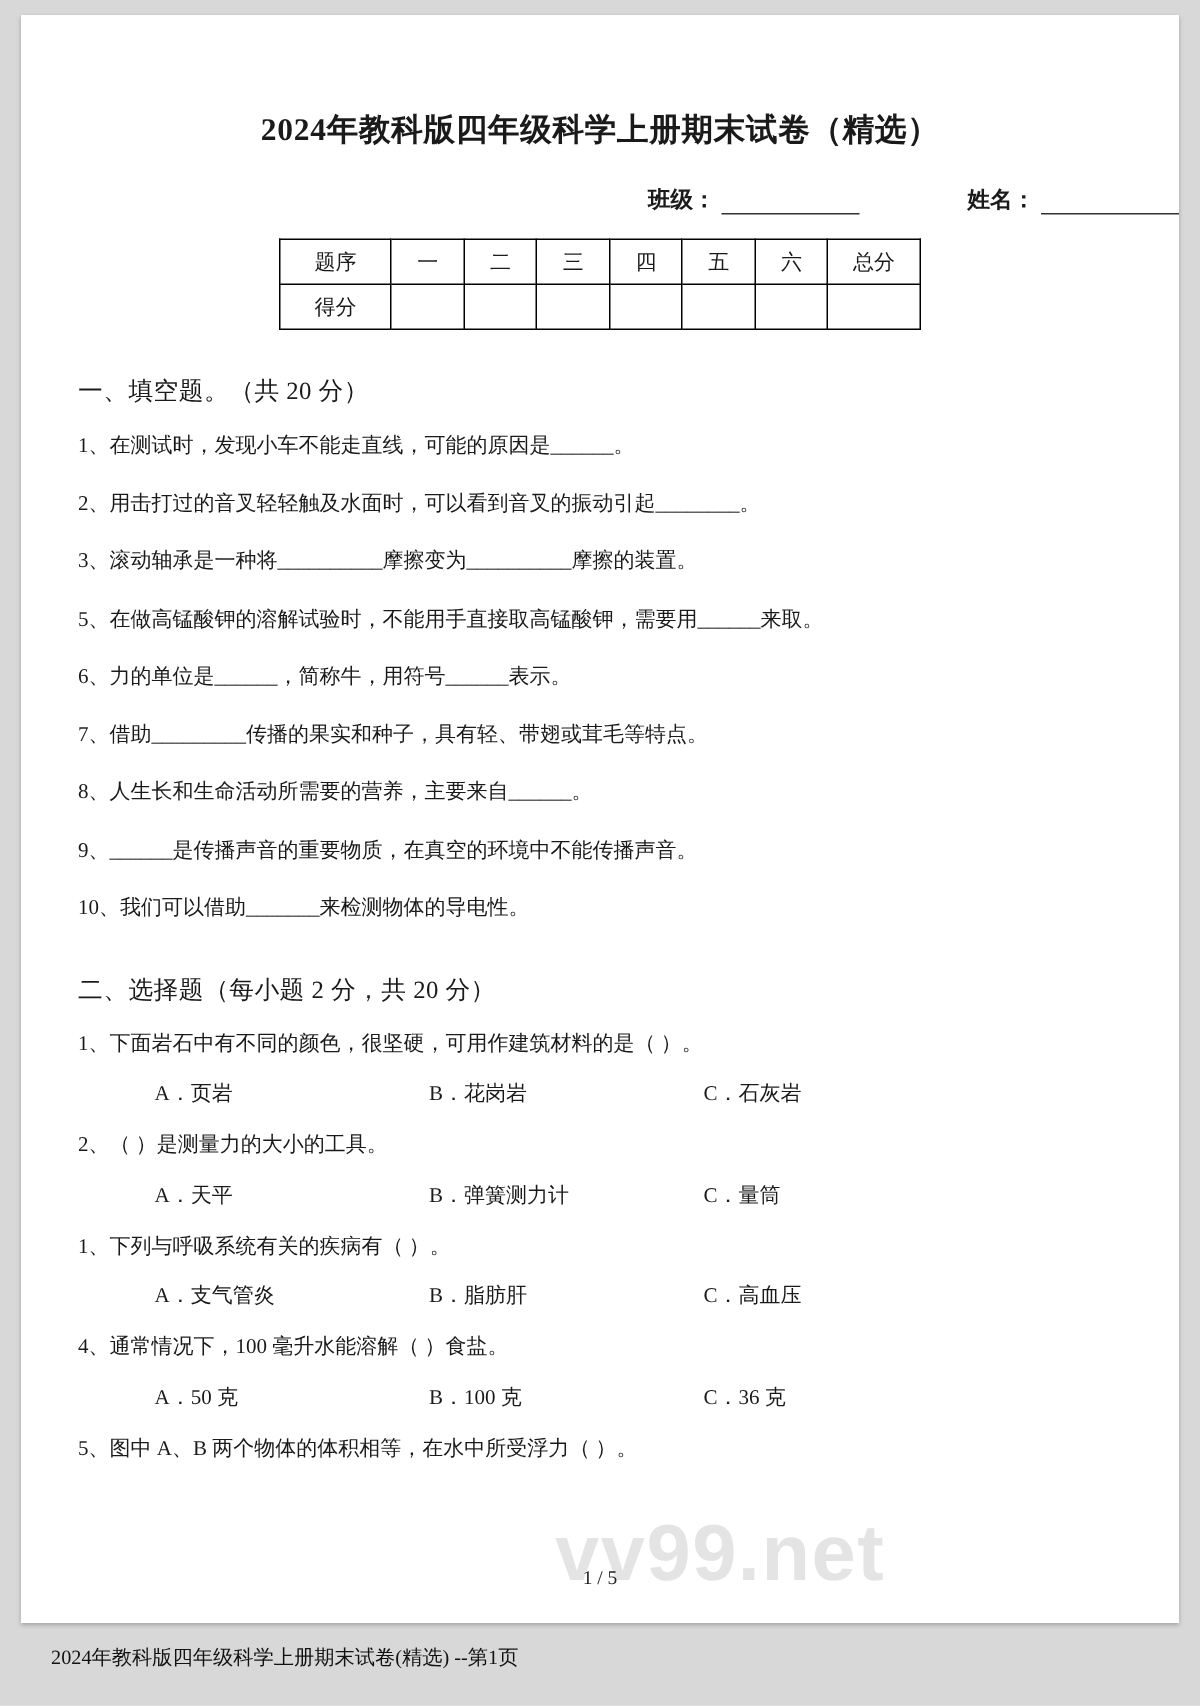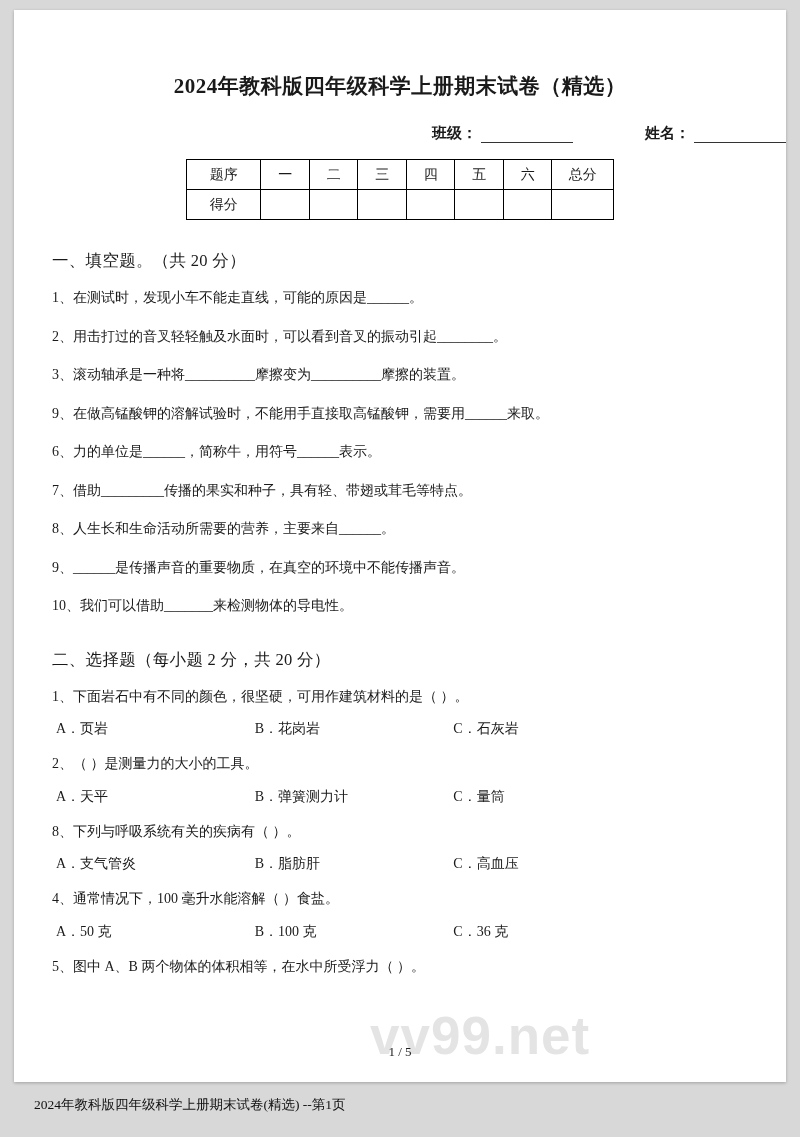--- a/index.html
+++ b/index.html
@@ -100,21 +100,21 @@
   .choices {
     display: flex;
     font-size: 14px;
     color: #1a1a1a;
     margin: 11px 0 0 38px;
     width: 600px;
   }
   .choices .opt {
     width: 33.3%;
   }
-  .choices .opt:first-child { padding-left: 4px; }
+  .choices .opt:first-child { padding-left: 4px; margin-left: 47px; }
   .page-num {
     position: absolute;
     bottom: 22px;
     left: 0;
     width: 772px;
     text-align: center;
     font-size: 13px;
     color: #222;
   }
   .watermark {
@@ -180,21 +180,21 @@
         <td class="total-cell"></td>
       </tr>
     </tbody>
       </table>
 
     <div class="section-title">一、填空题。（共 20 分）</div>
 
     <div class="q">1、在测试时，发现小车不能走直线，可能的原因是______。</div>
     <div class="q">2、用击打过的音叉轻轻触及水面时，可以看到音叉的振动引起________。</div>
     <div class="q">3、滚动轴承是一种将__________摩擦变为__________摩擦的装置。</div>
-    <div class="q">9、在做高锰酸钾的溶解试验时，不能用手直接取高锰酸钾，需要用______来取。</div>
+    <div class="q">5、在做高锰酸钾的溶解试验时，不能用手直接取高锰酸钾，需要用______来取。</div>
     <div class="q">6、力的单位是______，简称牛，用符号______表示。</div>
     <div class="q">7、借助_________传播的果实和种子，具有轻、带翅或茸毛等特点。</div>
     <div class="q">8、人生长和生命活动所需要的营养，主要来自______。</div>
     <div class="q">9、______是传播声音的重要物质，在真空的环境中不能传播声音。</div>
     <div class="q">10、我们可以借助_______来检测物体的导电性。</div>
 
     <div class="section-title">二、选择题（每小题 2 分，共 20 分）</div>
 
     <div class="q tight">1、下面岩石中有不同的颜色，很坚硬，可用作建筑材料的是（      ）。</div>
     <div class="choices">
@@ -203,21 +203,21 @@
       <span class="opt">C．石灰岩</span>
     </div>
 
     <div class="q tight">2、（      ）是测量力的大小的工具。</div>
     <div class="choices">
       <span class="opt">A．天平</span>
       <span class="opt">B．弹簧测力计</span>
       <span class="opt">C．量筒</span>
     </div>
 
-    <div class="q tight">8、下列与呼吸系统有关的疾病有（      ）。</div>
+    <div class="q tight">1、下列与呼吸系统有关的疾病有（      ）。</div>
     <div class="choices">
       <span class="opt">A．支气管炎</span>
       <span class="opt">B．脂肪肝</span>
       <span class="opt">C．高血压</span>
     </div>
 
     <div class="q tight">4、通常情况下，100 毫升水能溶解（       ）食盐。</div>
     <div class="choices">
       <span class="opt">A．50 克</span>
       <span class="opt">B．100 克</span>

